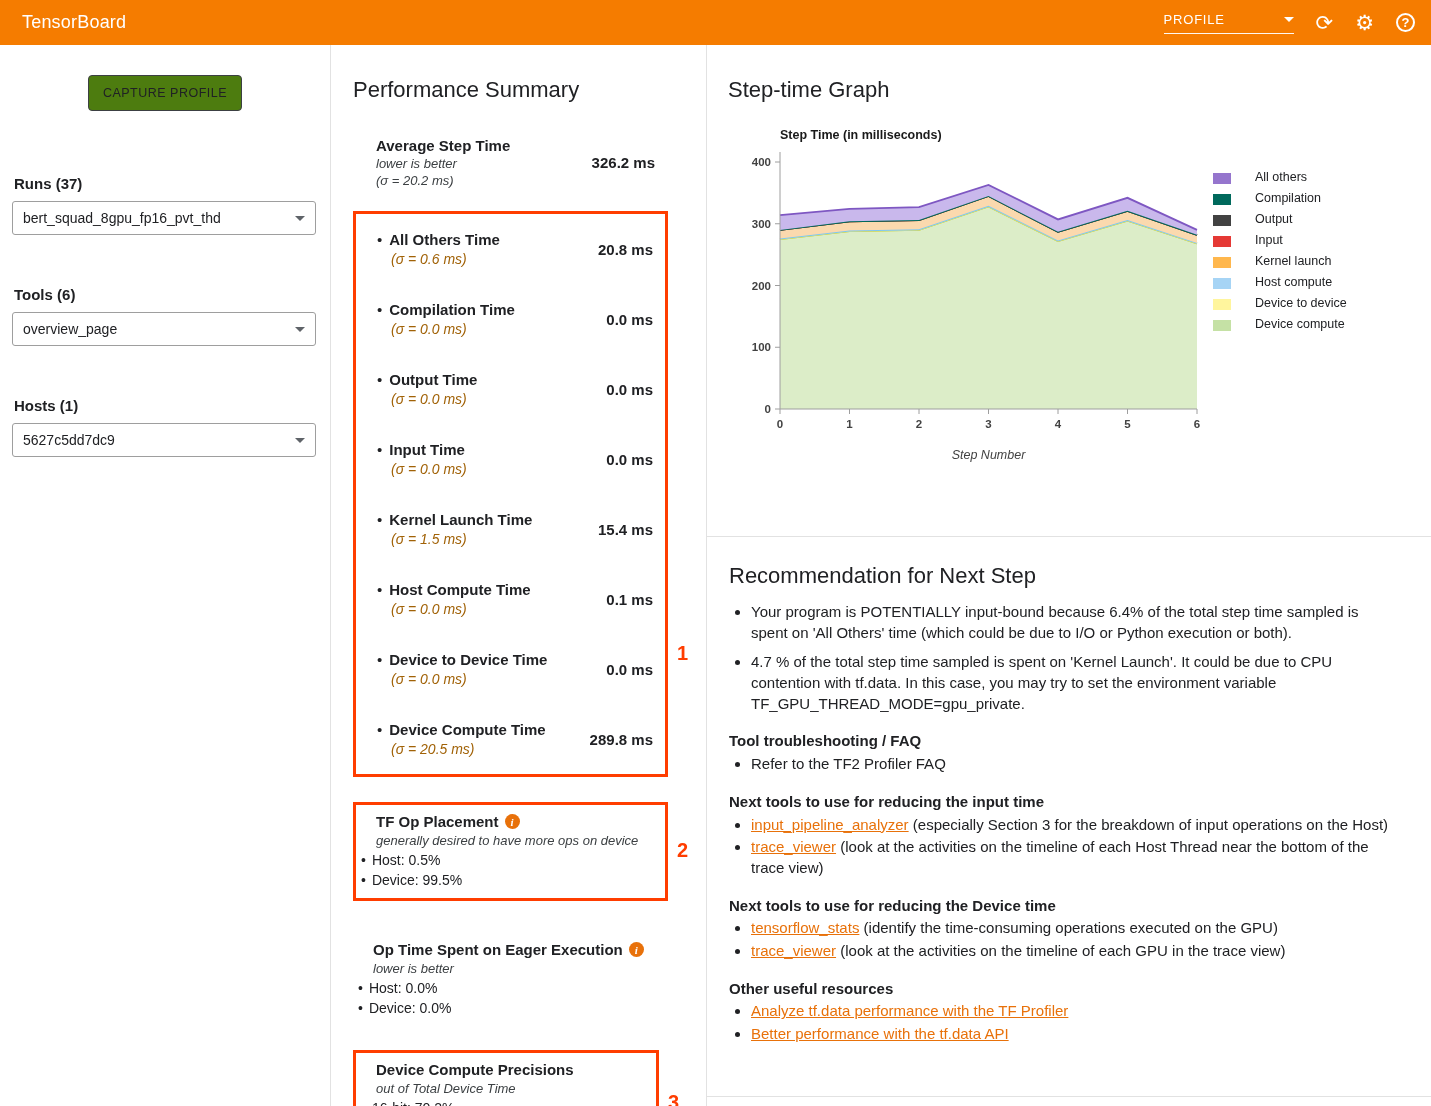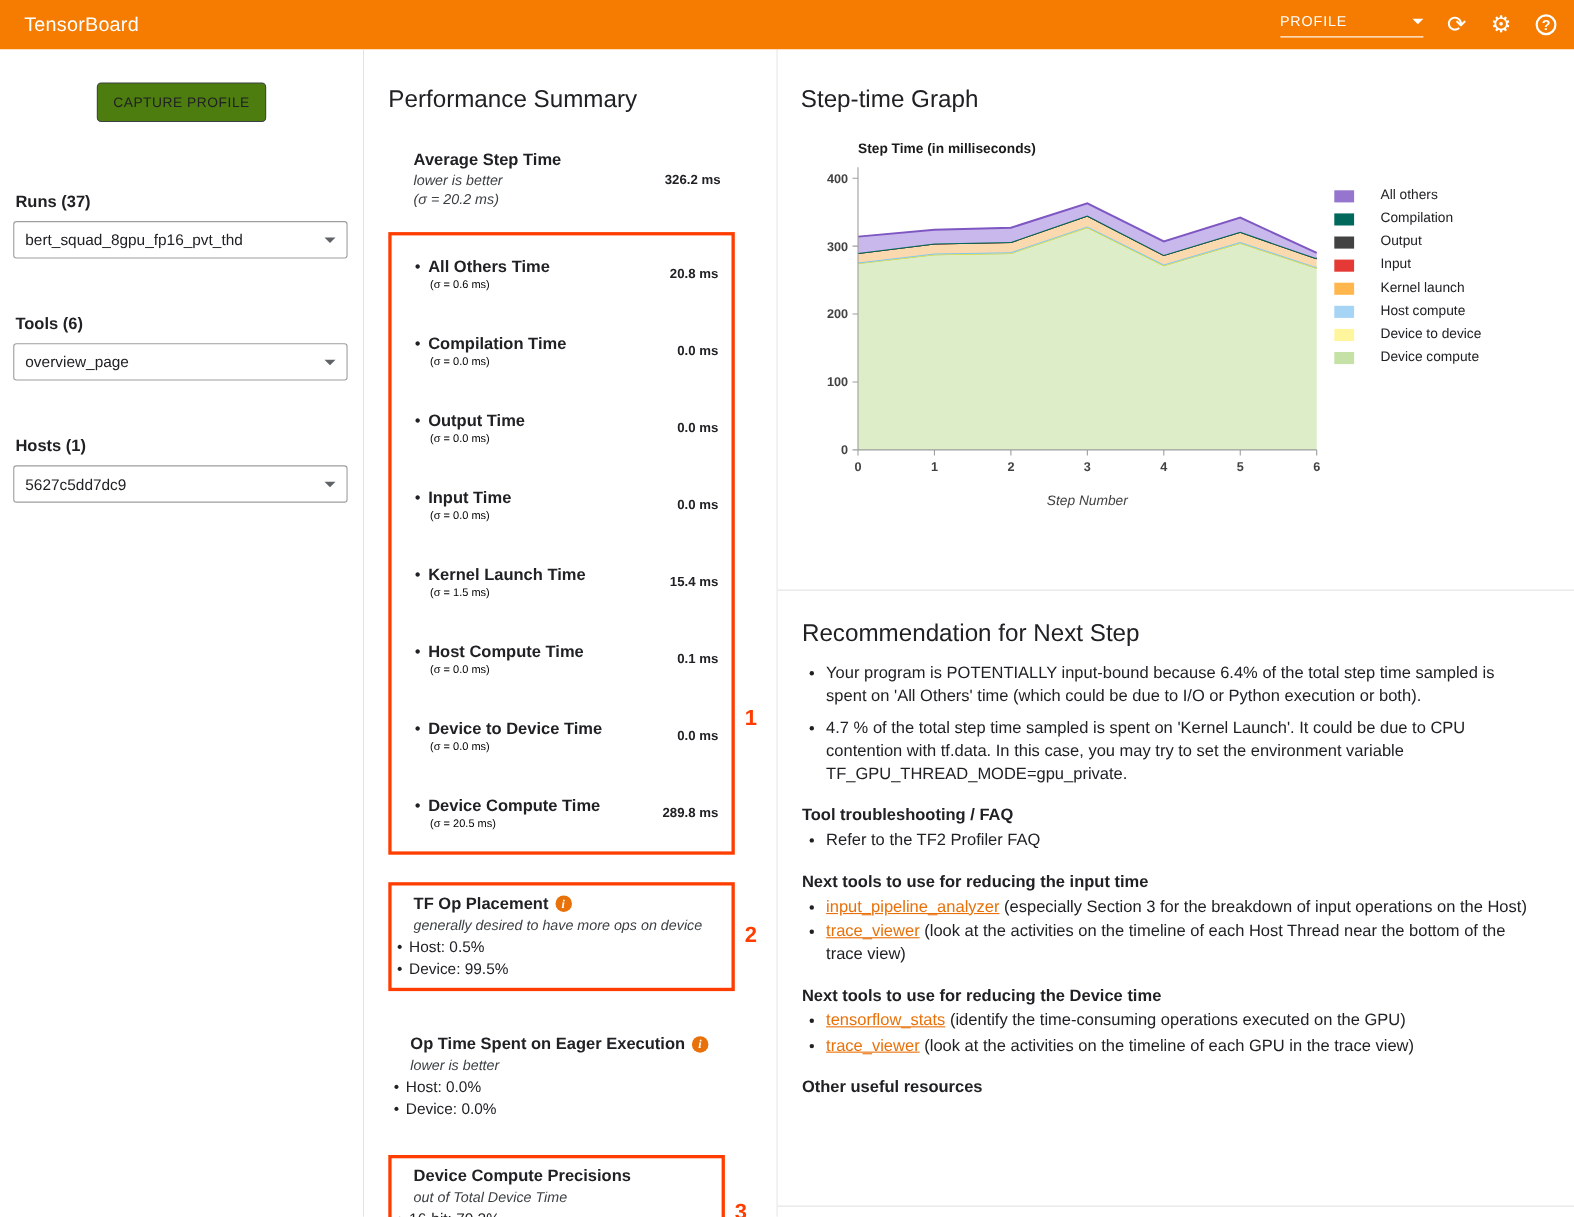--- a/index.html
+++ b/index.html
@@ -36,33 +36,33 @@
     display:flex; align-items:center; padding:0 10px 0 10px; cursor:pointer;gap:46px; }
   .side-select-value { font-size:14px; color:#202124; flex:1; white-space:nowrap; overflow:hidden; }
   .caret-down-gray { width:0; height:0; border-left:5px solid transparent; border-right:5px solid transparent;
     border-top:5px solid #5f6368; margin-left:6px; }
 
   
   .section-title { font-size:22px; font-weight:400; color:#202124; margin-top:32px; }
   .avg-row { display:flex; align-items:center; width:315px; margin-top:34px; padding:0 13px 0 23px; }
   .avg-label { font-size:15px; font-weight:700; }
   .note-italic { font-size:13px; font-style:italic; color:#3c4043; margin-top:2px; }
-  .metric-value { margin-left:auto; font-size:12px; font-weight:700; white-space:nowrap; }
+  .metric-value { margin-left:auto; font-size:15px; font-weight:700; white-space:nowrap; }
 
   .red-box { border:3px solid #ff3d00; width:315px; position:relative; }
   .box1 { margin-top:23px; }
   .box2 { margin-top:25px; }
   .box3 { margin-top:24px; width:306px; }
   .annot-num { position:absolute; left:100%; margin-left:12px; color:#ff3d00; font-size:20px; font-weight:700; }
 
   .metric-row { display:flex; align-items:center; height:70px; padding:0 12px 0 21px; }
   .metric-lines { }
   .metric-label-line { font-size:15px; font-weight:700; }
   .bullet { font-weight:400; margin-right:7px; }
-  .metric-sigma { font-size:10px; color:#000000; margin:3px 0 0 14px; }
+  .metric-sigma { font-size:14px; font-style:italic; color:#a16207; margin:3px 0 0 14px; }
 
   .stat-block { padding:8px 8px 10px 5px; }
   .stat-plain { margin-top:32px; margin-left:0; padding-left:5px; }
   .stat-title { font-size:15px; font-weight:700; margin-left:15px; display:flex; align-items:center; gap:6px; }
   .stat-note { font-size:13px; font-style:italic; color:#3c4043; margin:3px 0 2px 15px; }
   .stat-item { font-size:14px; margin-top:4px; color:#202124; }
   .stat-item .bullet { margin-right:6px; }
   .info-icon { width:15px; height:15px; border-radius:50%; background:#e8710a; color:#fff;
     font-size:11px; font-weight:700; font-style:italic; display:inline-flex; align-items:center;
     justify-content:center; font-family:"Liberation Serif",serif; }
@@ -333,15 +333,19 @@
         <li><a class="reco-link">trace_viewer</a><span> (look at the activities on the timeline of each Host Thread near the bottom of the trace view)</span></li>
       </ul>
 
       <div class="reco-head">Next tools to use for reducing the Device time</div>
       <ul class="reco-list">
         <li><a class="reco-link">tensorflow_stats</a><span> (identify the time-consuming operations executed on the GPU)</span></li>
         <li><a class="reco-link">trace_viewer</a><span> (look at the activities on the timeline of each GPU in the trace view)</span></li>
       </ul>
 
       <div class="reco-head">Other useful resources</div>
+      <ul class="reco-list">
+        <li><a class="reco-link">Analyze tf.data performance with the TF Profiler</a></li>
+        <li><a class="reco-link">Better performance with the tf.data API</a></li>
+      </ul>
     </div>
   </div>
 </div>
 
 </body></html>

